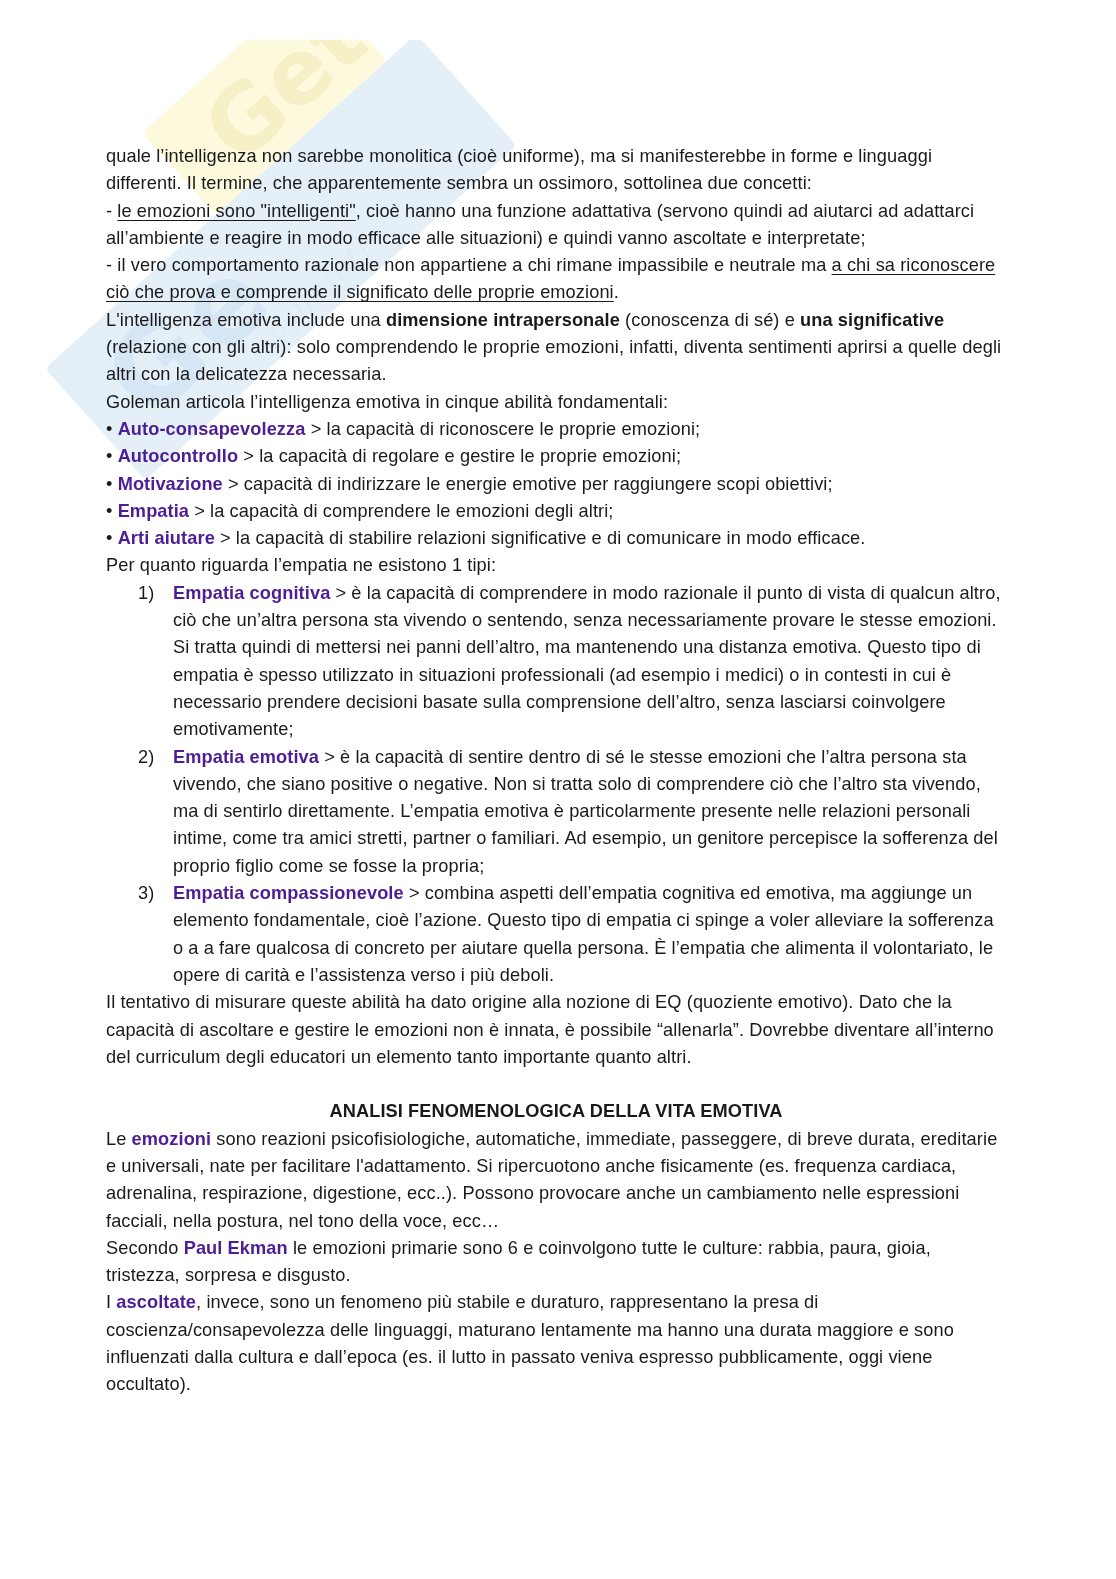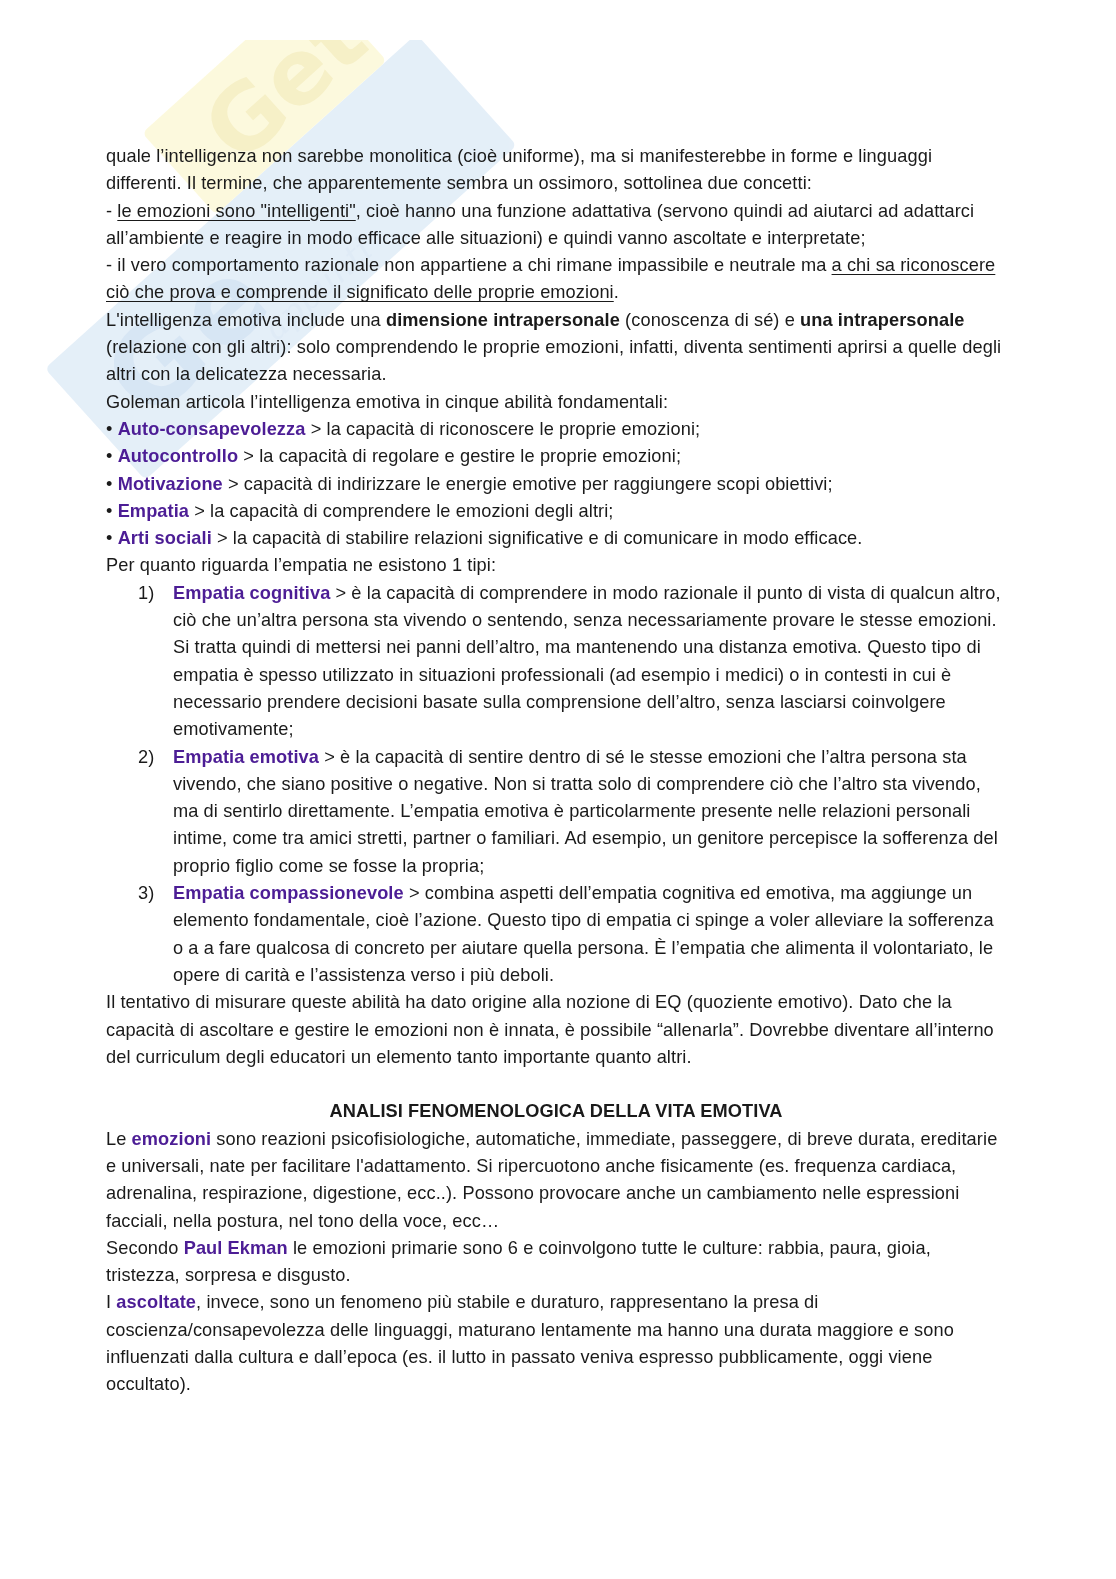--- a/index.html
+++ b/index.html
@@ -38,30 +38,30 @@
 </svg>
 
 <div class="page">
 
   <p>quale l’intelligenza non sarebbe monolitica (cioè uniforme), ma si manifesterebbe in forme e linguaggi differenti. Il termine, che apparentemente sembra un ossimoro, sottolinea due concetti:</p>
 
   <p><span>- </span><span class="u">le emozioni sono "intelligenti"</span><span>, cioè hanno una funzione adattativa (servono quindi ad aiutarci ad adattarci all’ambiente e reagire in modo efficace alle situazioni) e quindi vanno ascoltate e interpretate;</span></p>
 
   <p><span>- il vero comportamento razionale non appartiene a chi rimane impassibile e neutrale ma </span><span class="u">a chi sa riconoscere ciò che prova e comprende il significato delle proprie emozioni</span><span>.</span></p>
 
-  <p><span>L'intelligenza emotiva include una </span><span class="b">dimensione intrapersonale</span><span> (conoscenza di sé) e </span><span class="b">una intrapersonale</span><span> (relazione con gli altri): solo comprendendo le proprie emozioni, infatti, diventa sentimenti aprirsi a quelle degli altri con la delicatezza necessaria.</span></p>
+  <p><span>L'intelligenza emotiva include una </span><span class="b">dimensione intrapersonale</span><span> (conoscenza di sé) e </span><span class="b">una significative</span><span> (relazione con gli altri): solo comprendendo le proprie emozioni, infatti, diventa sentimenti aprirsi a quelle degli altri con la delicatezza necessaria.</span></p>
 
   <p>Goleman articola l’intelligenza emotiva in cinque abilità fondamentali:</p>
 
   <div>
     <p class="bullet"><span>•</span> <span class="g">Auto-consapevolezza</span><span> &gt; la capacità di riconoscere le proprie emozioni;</span></p>
     <p class="bullet"><span>•</span> <span class="g">Autocontrollo</span><span> &gt; la capacità di regolare e gestire le proprie emozioni;</span></p>
     <p class="bullet"><span>•</span> <span class="g">Motivazione</span><span> &gt; capacità di indirizzare le energie emotive per raggiungere scopi obiettivi;</span></p>
     <p class="bullet"><span>•</span> <span class="g">Empatia</span><span> &gt; la capacità di comprendere le emozioni degli altri;</span></p>
-    <p class="bullet"><span>•</span> <span class="g">Arti sociali</span><span> &gt; la capacità di stabilire relazioni significative e di comunicare in modo efficace.</span></p>
+    <p class="bullet"><span>•</span> <span class="g">Arti aiutare</span><span> &gt; la capacità di stabilire relazioni significative e di comunicare in modo efficace.</span></p>
   </div>
 
   <p>Per quanto riguarda l’empatia ne esistono 1 tipi:</p>
 
   <ol class="types">
     <li><span class="num">1)</span><span class="g">Empatia cognitiva</span><span> &gt; è la capacità di comprendere in modo razionale il punto di vista di qualcun altro, ciò che un’altra persona sta vivendo o sentendo, senza necessariamente provare le stesse emozioni. Si tratta quindi di mettersi nei panni dell’altro, ma mantenendo una distanza emotiva. Questo tipo di empatia è spesso utilizzato in situazioni professionali (ad esempio i medici) o in contesti in cui è necessario prendere decisioni basate sulla comprensione dell’altro, senza lasciarsi coinvolgere emotivamente;</span></li>
     <li><span class="num">2)</span><span class="g">Empatia emotiva</span><span> &gt; è la capacità di sentire dentro di sé le stesse emozioni che l’altra persona sta vivendo, che siano positive o negative. Non si tratta solo di comprendere ciò che l’altro sta vivendo, ma di sentirlo direttamente. L’empatia emotiva è particolarmente presente nelle relazioni personali intime, come tra amici stretti, partner o familiari. Ad esempio, un genitore percepisce la sofferenza del proprio figlio come se fosse la propria;</span></li>
     <li><span class="num">3)</span><span class="g">Empatia compassionevole</span><span> &gt; combina aspetti dell’empatia cognitiva ed emotiva, ma aggiunge un elemento fondamentale, cioè l’azione. Questo tipo di empatia ci spinge a voler alleviare la sofferenza o a a fare qualcosa di concreto per aiutare quella persona. È l’empatia che alimenta il volontariato, le opere di carità e l’assistenza verso i più deboli.</span></li>
   </ol>
 

